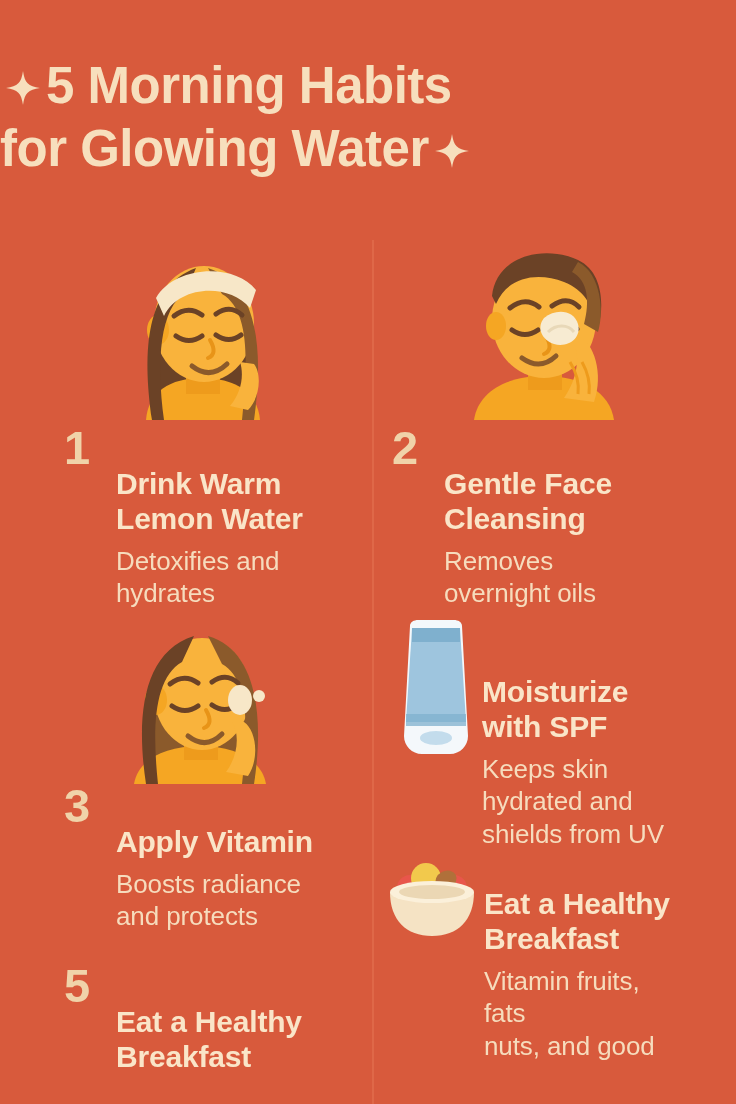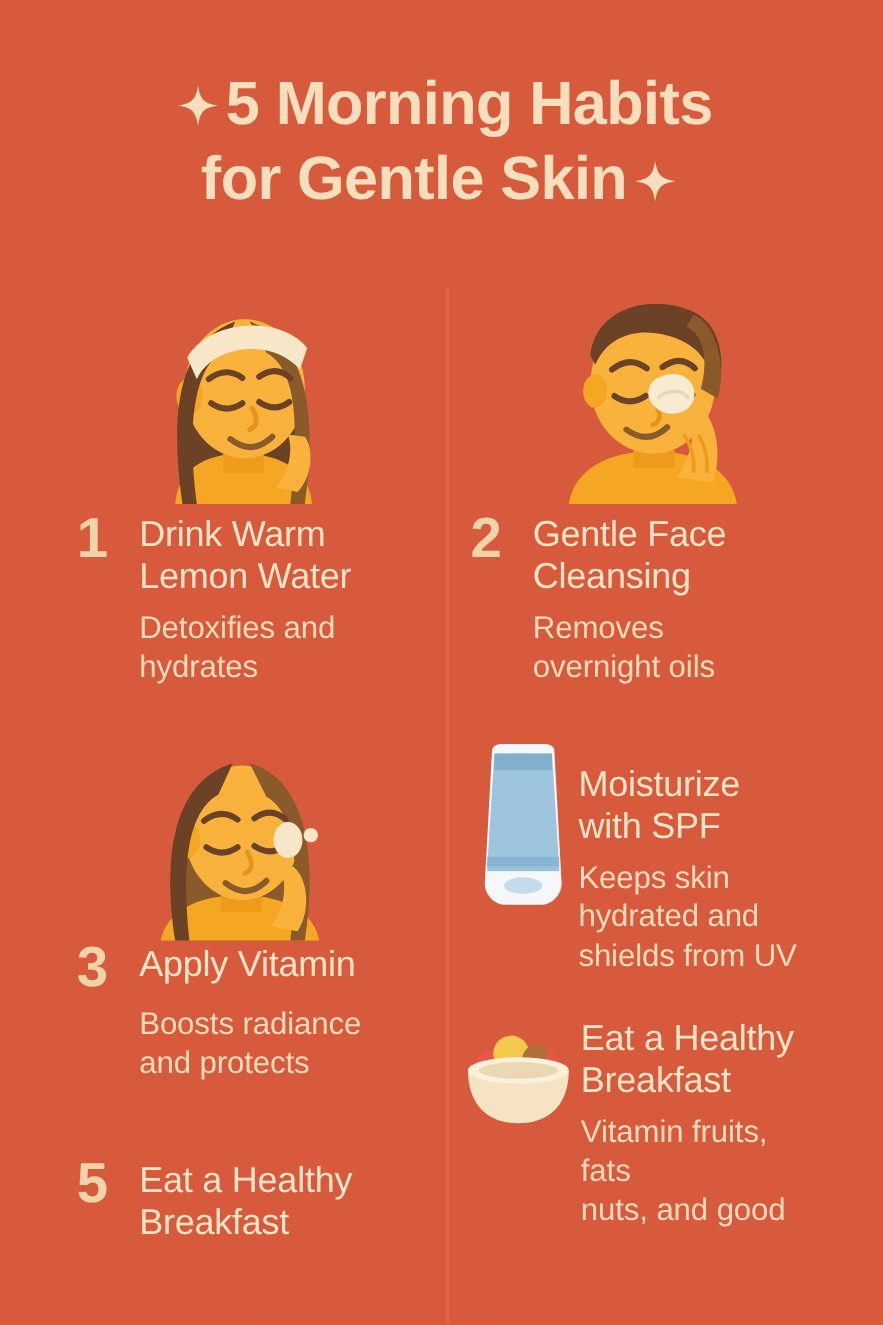--- a/index.html
+++ b/index.html
@@ -15,21 +15,21 @@
   #poster {
     position:relative;
     width:736px; height:1104px;
     background:#D85A3C;
   }
 
   
   .title-block {
     position:absolute;
     top:54px; left:0; right:0;
-    text-align:center;
+    text-align:left;
     color:#F7DFBD;
     font-weight:bold;
     font-size:51px;
     line-height:1.24;
     letter-spacing:-0.5px;
   }
   .title-line { display:block; white-space:nowrap; }
   .sparkle {
     display:inline-block;
     width:34px; height:34px;
@@ -66,24 +66,25 @@
     font-weight:bold;
     font-size:47px;
     line-height:0.96;
     width:52px;
     flex:0 0 52px;
     margin-top:-3px;
   }
 
   .head {
     color:#FAE5C8;
-    font-weight:normal;
+    font-weight:bold;
     font-size:30px;
     line-height:1.17;
     letter-spacing:-0.2px;
+    margin-top:38px;
   }
 
   .sub {
     color:#F6DCBD;
     font-weight:normal;
     font-size:26px;
     line-height:1.24;
     margin-top:9px;
     letter-spacing:-0.1px;
   }
@@ -98,21 +99,21 @@
 
   <div class="title-block">
     <span class="title-line">
       <span class="sparkle">
         <svg viewBox="0 0 40 40">
             <path d="M20 0 C22 14 26 18 40 20 C26 22 22 26 20 40 C18 26 14 22 0 20 C14 18 18 14 20 0 Z" fill="#F7DFBD"></path>
           </svg>
       </span><span>5 Morning Habits</span>
     </span>
     <span class="title-line">
-      <span>for Gentle Skin</span><span class="sparkle">
+      <span>for Glowing Water</span><span class="sparkle">
         <svg viewBox="0 0 40 40">
             <path d="M20 0 C22 14 26 18 40 20 C26 22 22 26 20 40 C18 26 14 22 0 20 C14 18 18 14 20 0 Z" fill="#F7DFBD"></path>
           </svg>
       </span>
     </span>
   </div>
 
   <div class="divider"></div>
 
   <div class="col col-left">

